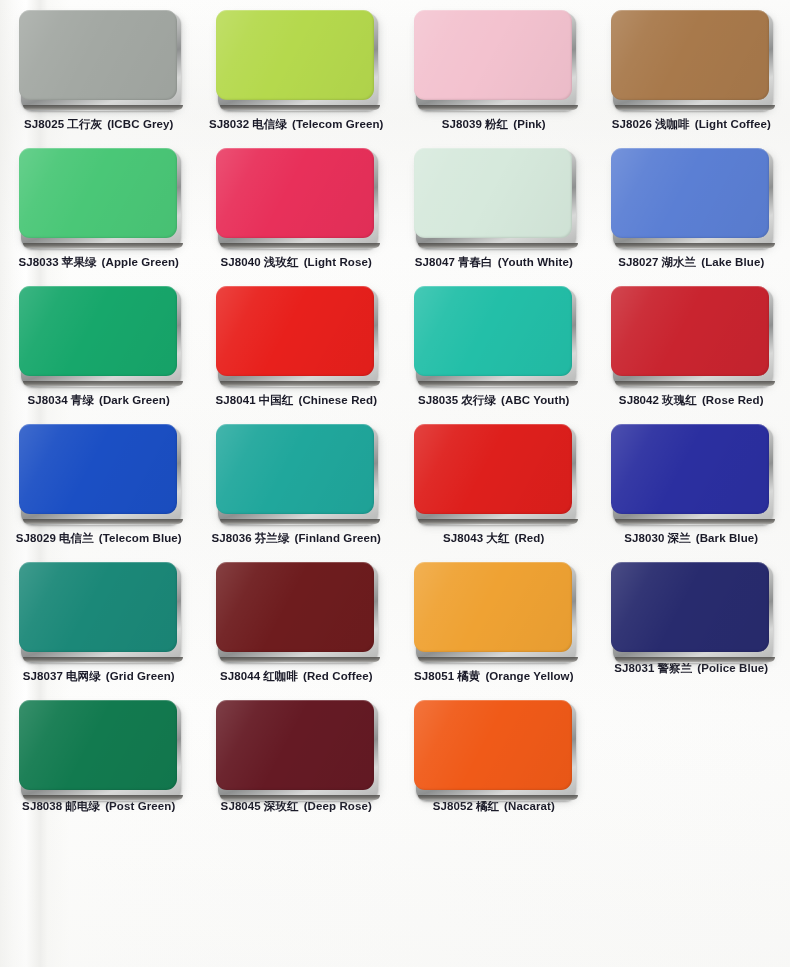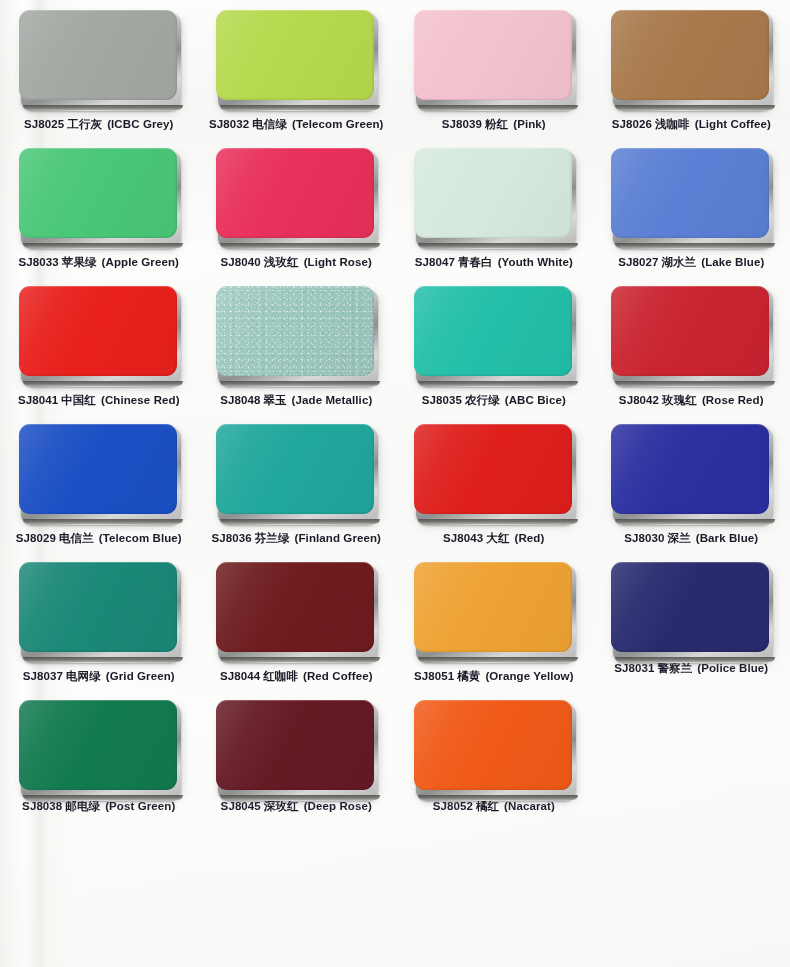--- a/index.html
+++ b/index.html
@@ -248,43 +248,43 @@
           <div class="panel-face" style="background-color: rgb(91, 127, 212);"></div>
         </div>
         <div class="caption"><span class="code">SJ8027</span><span class="cn">湖水兰</span><span class="en">(Lake Blue)</span></div>
       </div>
       <div class="cell">
         <div class="panel-wrap">
           <div class="panel-shadow"></div>
           <div class="panel-edge">
             <div class="panel-core"></div>
           </div>
+          <div class="panel-face" style="background-color: rgb(23, 167, 107);"></div>
+        </div>
+        <div class="caption"><span class="code">SJ8034</span><span class="cn">青绿</span><span class="en">(Dark Green)</span></div>
+      </div>
+      <div class="cell">
+        <div class="panel-wrap">
+          <div class="panel-shadow"></div>
+          <div class="panel-edge">
+            <div class="panel-core"></div>
+          </div>
           <div class="panel-face" style="background-color: rgb(232, 32, 28);"></div>
         </div>
         <div class="caption"><span class="code">SJ8041</span><span class="cn">中国红</span><span class="en">(Chinese Red)</span></div>
       </div>
       <div class="cell">
         <div class="panel-wrap">
           <div class="panel-shadow"></div>
           <div class="panel-edge">
             <div class="panel-core"></div>
           </div>
-          <div class="panel-face metallic" style="background-color: rgb(156, 200, 192);"></div>
-        </div>
-        <div class="caption"><span class="code">SJ8048</span><span class="cn">翠玉</span><span class="en">(Jade Metallic)</span></div>
-      </div>
-      <div class="cell">
-        <div class="panel-wrap">
-          <div class="panel-shadow"></div>
-          <div class="panel-edge">
-            <div class="panel-core"></div>
-          </div>
           <div class="panel-face" style="background-color: rgb(35, 191, 168);"></div>
         </div>
-        <div class="caption"><span class="code">SJ8035</span><span class="cn">农行绿</span><span class="en">(ABC Bice)</span></div>
+        <div class="caption"><span class="code">SJ8035</span><span class="cn">农行绿</span><span class="en">(ABC Youth)</span></div>
       </div>
       <div class="cell">
         <div class="panel-wrap">
           <div class="panel-shadow"></div>
           <div class="panel-edge">
             <div class="panel-core"></div>
           </div>
           <div class="panel-face" style="background-color: rgb(201, 36, 47);"></div>
         </div>
         <div class="caption"><span class="code">SJ8042</span><span class="cn">玫瑰红</span><span class="en">(Rose Red)</span></div>

